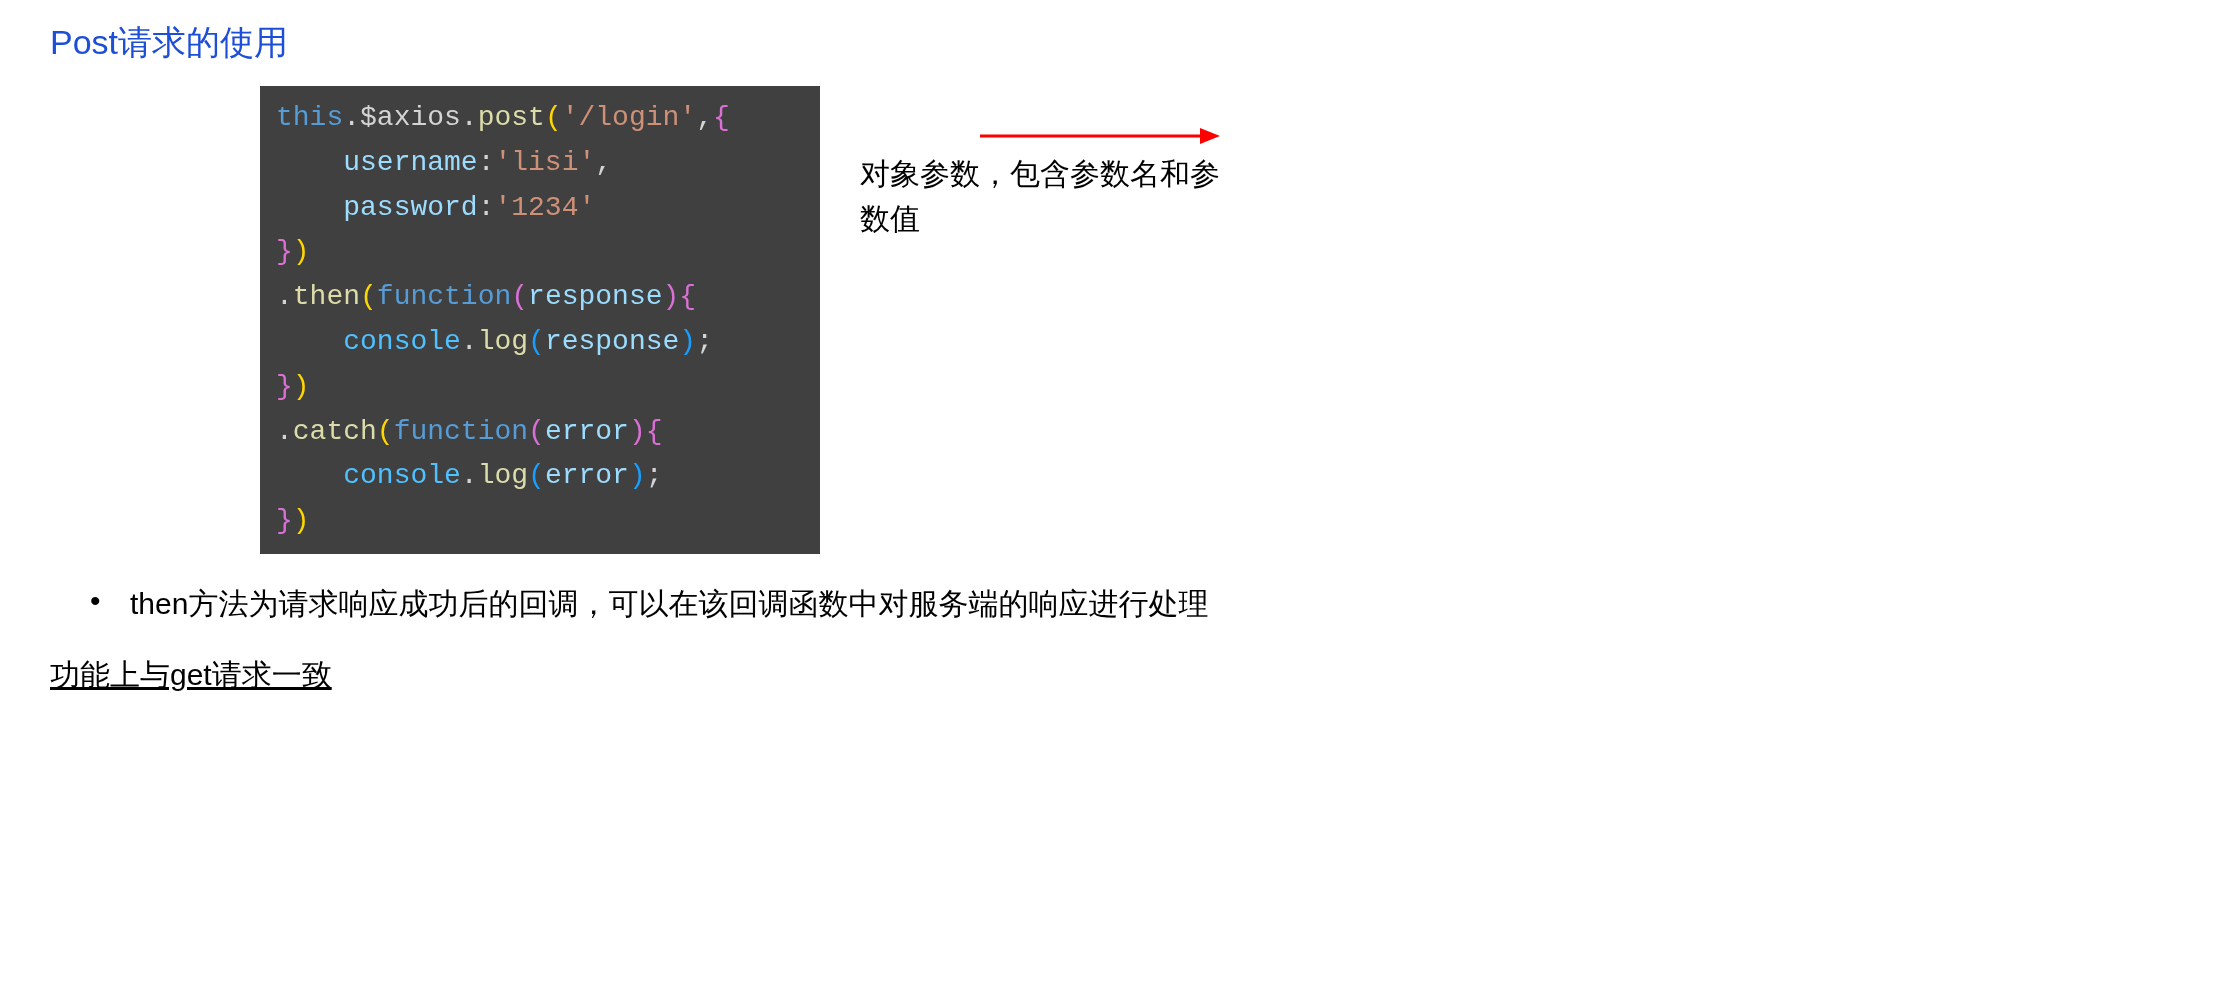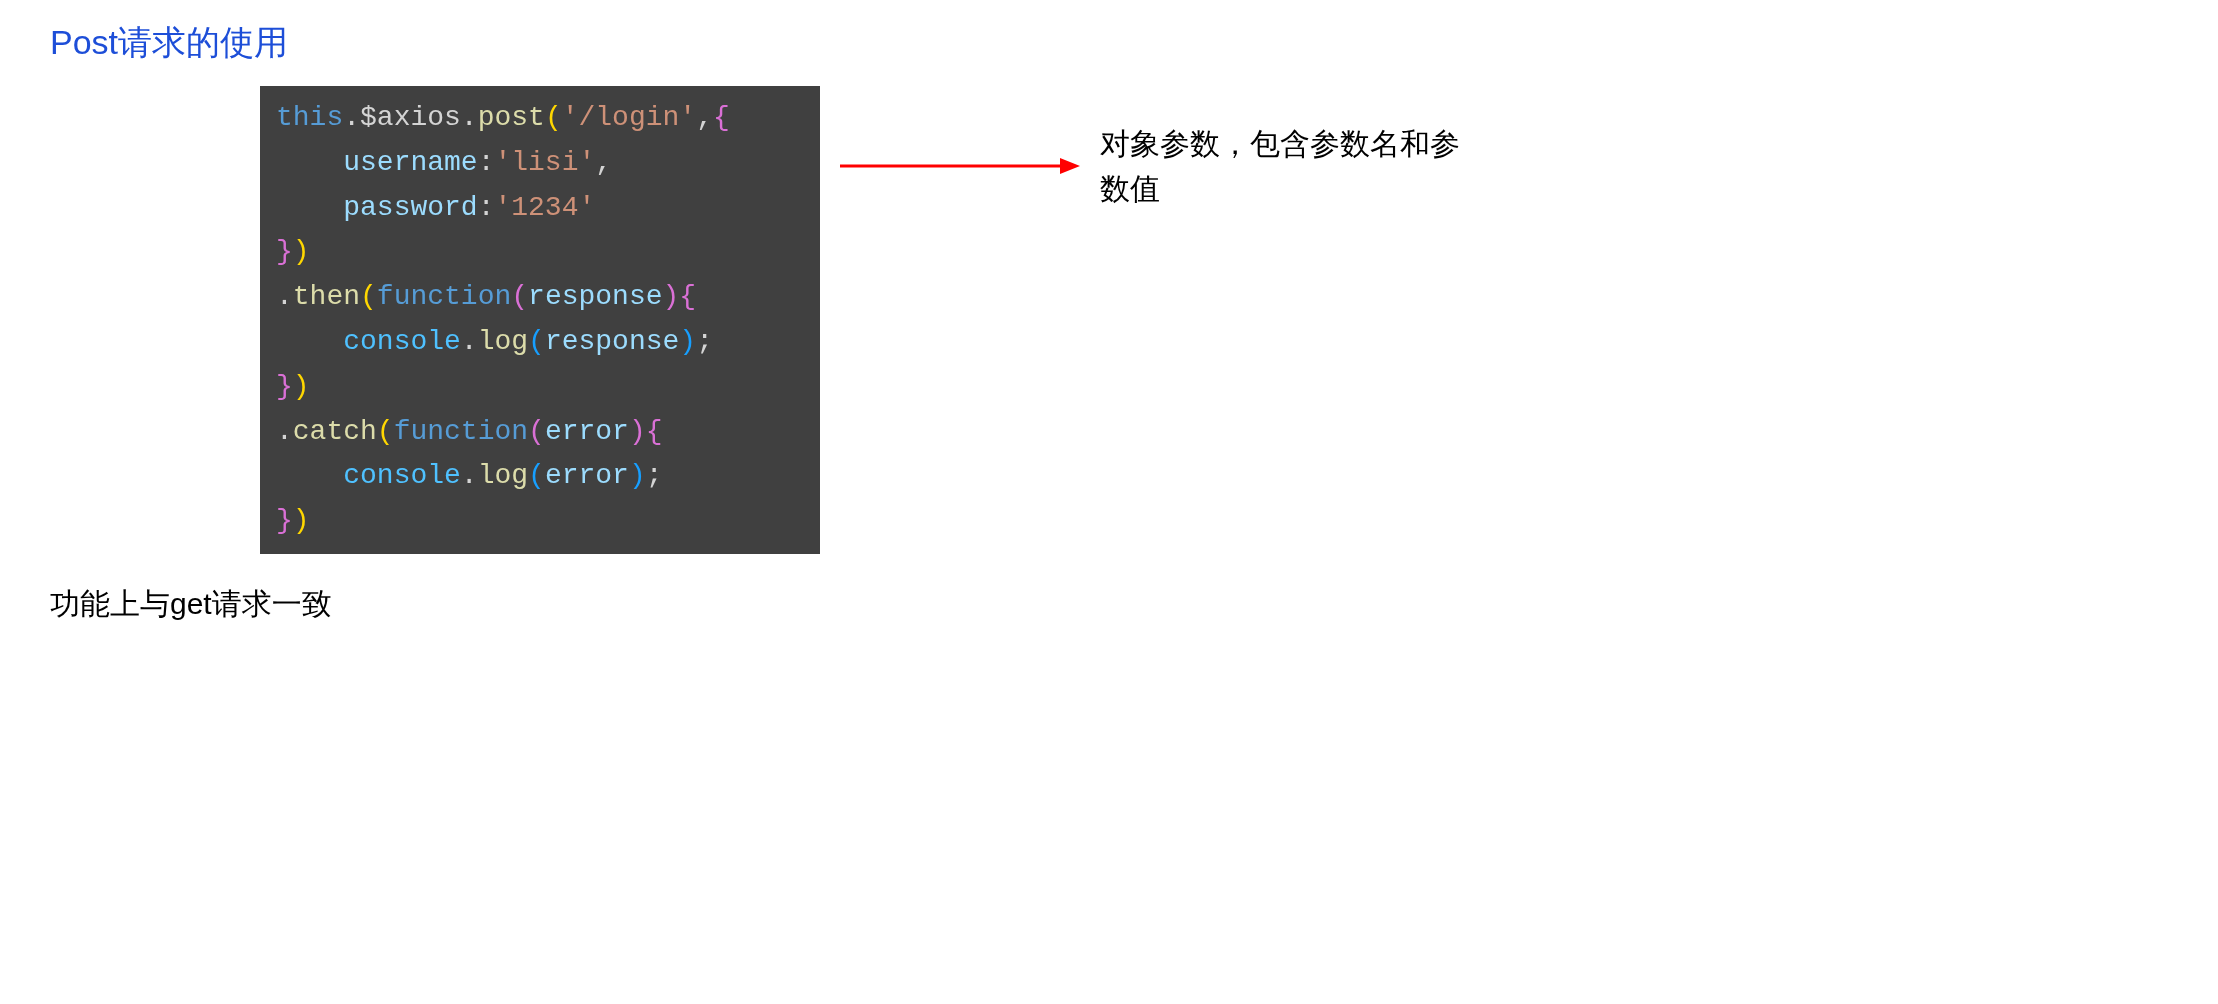--- a/index.html
+++ b/index.html
@@ -41,23 +41,24 @@
     .c-prop { color: #9cdcfe; }
     .c-keyword { color: #569cd6; }
     .c-param { color: #9cdcfe; }
     .c-yellow { color: #ffd700; }
     .c-pink { color: #da70d6; }
     .c-blue { color: #179fff; }
     .c-obj { color: #4fc1ff; }
     
     .annotation-wrap {
       display: flex;
-      align-items: center;
+      align-items: flex-end;
       margin-top: 35px;
       margin-left: 20px;
+      flex-direction: column;
     }
     .arrow {
       flex-shrink: 0;
     }
     .annotation-text {
       font-size: 30px;
       color: #000;
       margin-left: 20px;
       line-height: 1.5;
       width: 360px;
@@ -77,20 +78,21 @@
     .bullet-list li::before {
       content: "•";
       position: absolute;
       left: 10px;
       font-size: 30px;
     }
     .footer-text {
       font-size: 30px;
       color: #000;
       margin-top: 10px;
+      text-decoration: underline;
     }
   </style>
 </head>
 <body>
 
 <h2 class="heading">Post请求的使用</h2>
 
 <div class="content-row">
   <div class="code-block"><span class="c-this">this</span><span class="c-default">.</span><span class="c-default">$axios</span><span class="c-default">.</span><span class="c-method">post</span><span class="c-yellow">(</span><span class="c-string">'/login'</span><span class="c-default">,</span><span class="c-pink">{</span>
 <span class="c-default">    </span><span class="c-prop">username</span><span class="c-default">:</span><span class="c-string">'lisi'</span><span class="c-default">,</span>
@@ -106,15 +108,16 @@
   <div class="annotation-wrap">
     <svg class="arrow" width="240" height="30" viewBox="0 0 240 30">
       <line x1="0" y1="15" x2="220" y2="15" stroke="#ff0000" stroke-width="3"></line>
       <polygon points="220,7 240,15 220,23" fill="#ff0000"></polygon>
     </svg>
     <div class="annotation-text">对象参数，包含参数名和参数值</div>
   </div>
 </div>
 
 <ul class="bullet-list">
+  <li>then方法为请求响应成功后的回调，可以在该回调函数中对服务端的响应进行处理</li>
 </ul>
 
 <p class="footer-text">功能上与get请求一致</p>
 
 </body></html>

